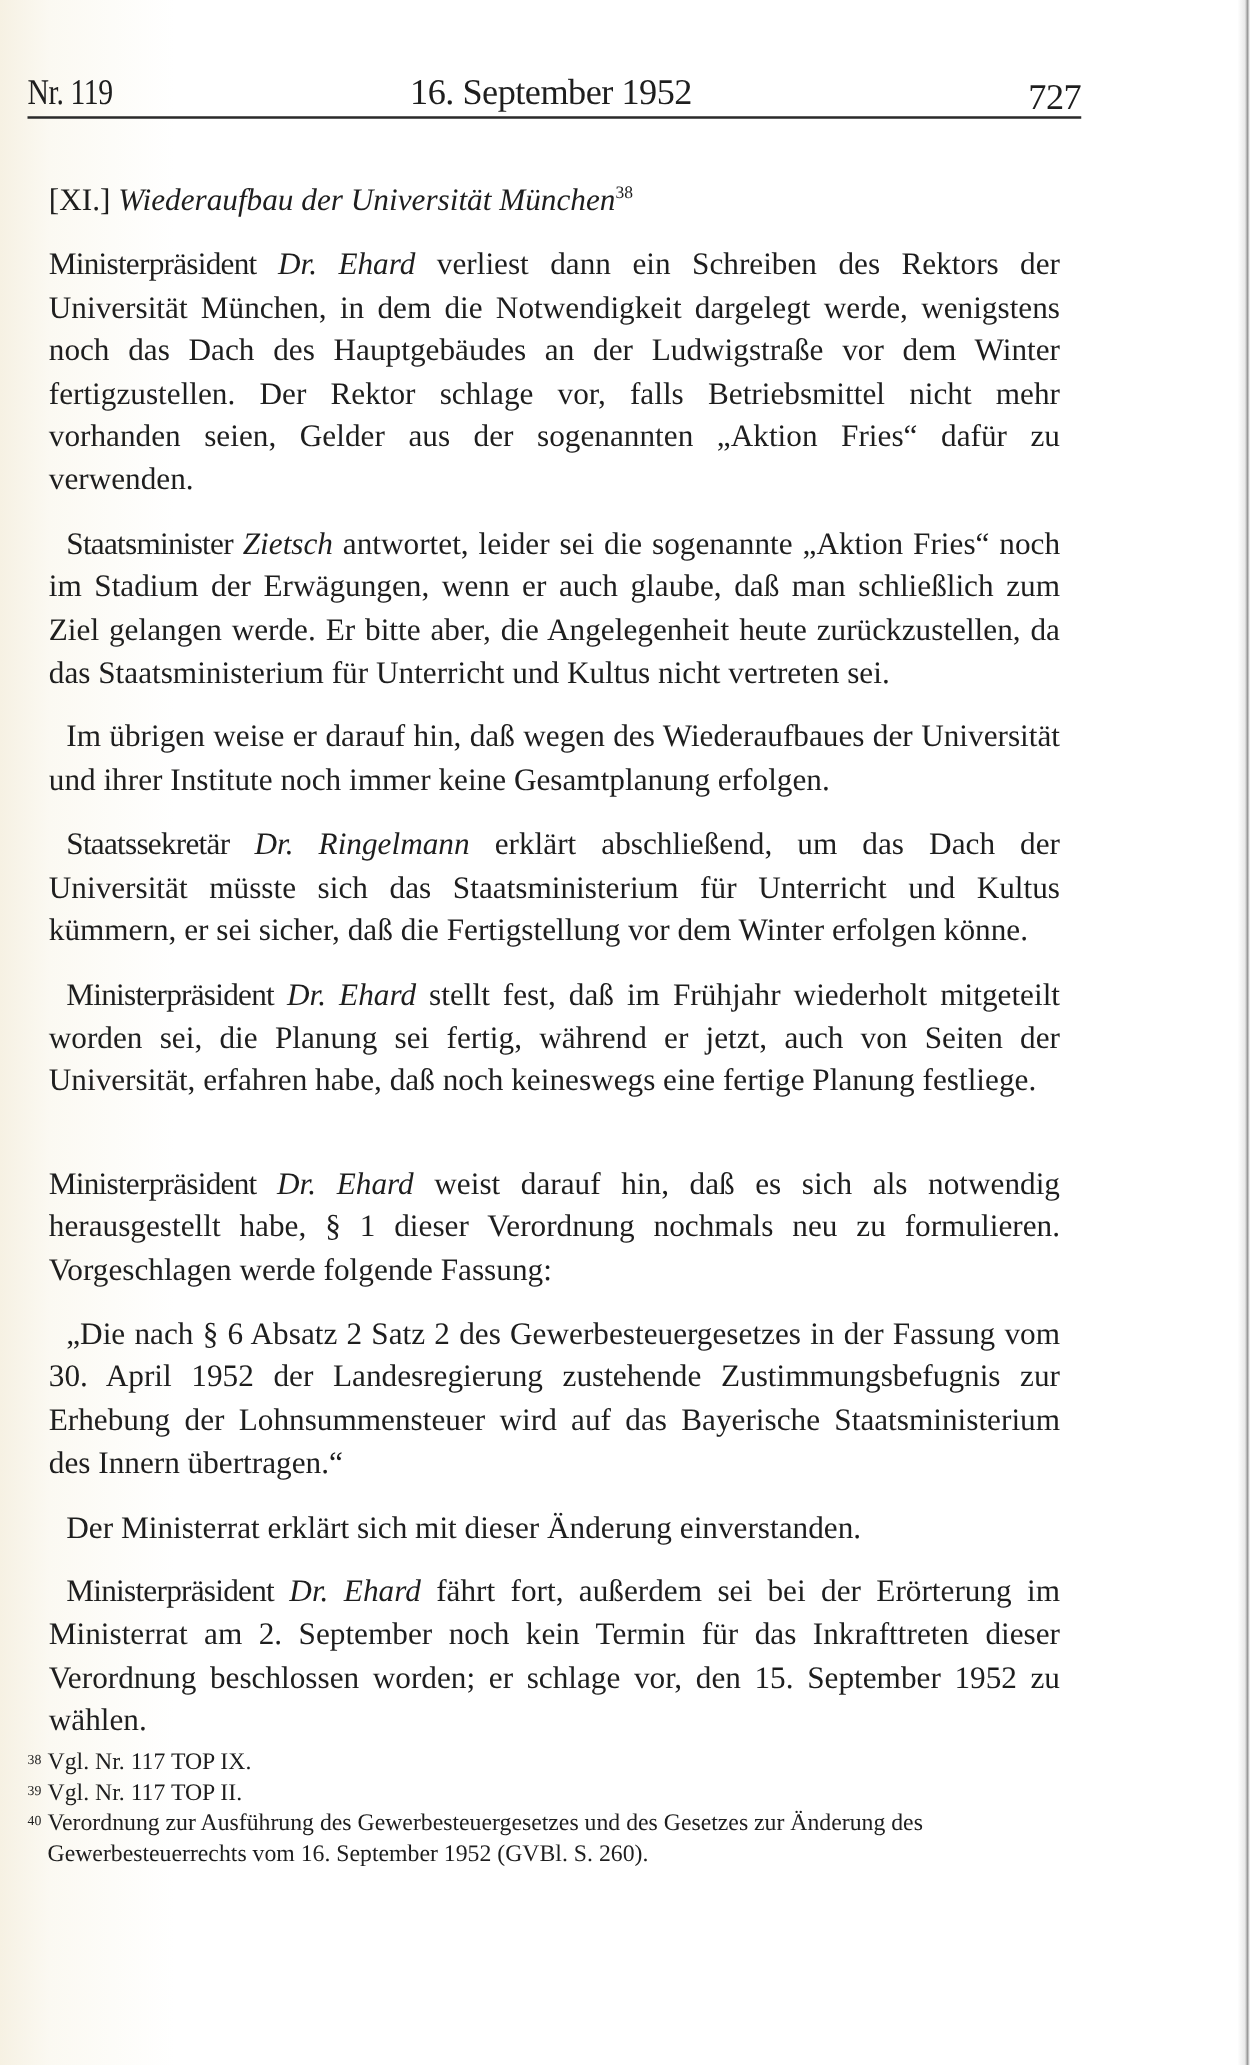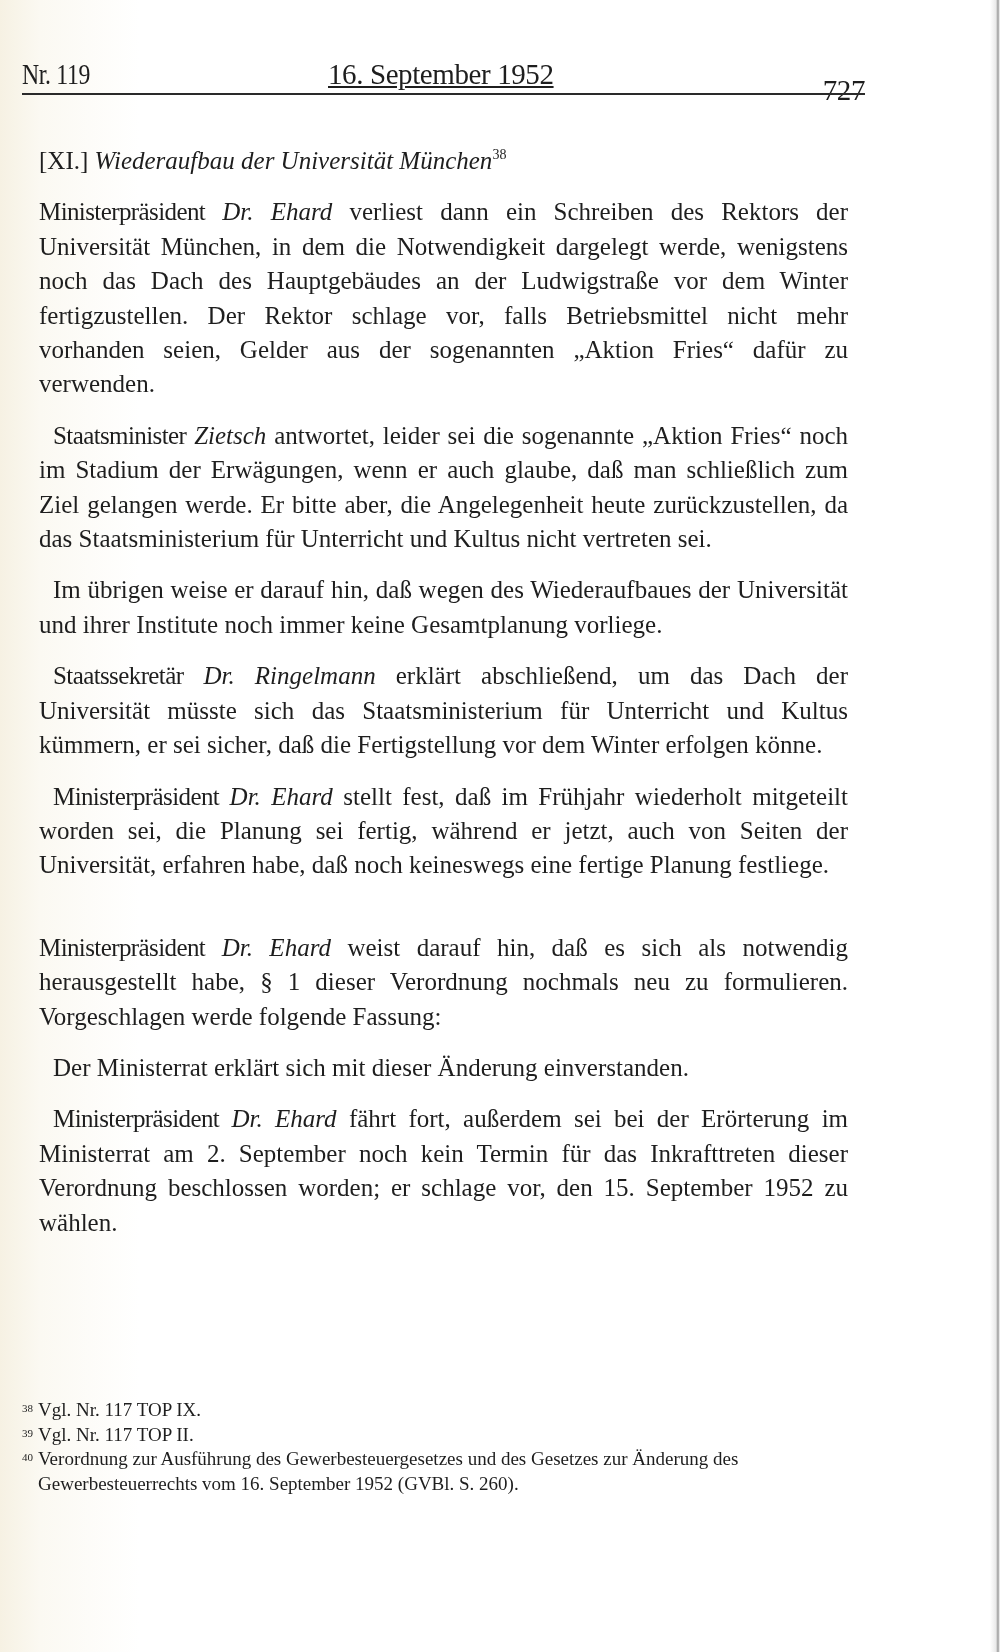--- a/index.html
+++ b/index.html
@@ -9,22 +9,22 @@
     font-family: "Liberation Serif", "DejaVu Serif", serif;
     color: #1e1e1e;
     position: relative;
   }
   .page { position: absolute; left: 22px; top: 0; width: 843px; }
   .running-head {
     position: absolute; top: 58px; left: 0; width: 843px; height: 32px;
     font-size: 29px; letter-spacing: -0.4px;
   }
   .rh-left { position: absolute; left: 0; top: 0; transform: scaleX(0.82); transform-origin: left; }
-  .rh-center { position: absolute; left: 306px; top: 0; text-decoration: underline; }
-  .rh-right { position: absolute; right: 0; top: 16px; }
+  .rh-center { position: absolute; left: 306px; top: 0; }
+  .rh-right { position: absolute; right: 0; top: 4px; }
   .head-rule { position: absolute; top: 93px; left: 0; width: 843px; height: 2px; background: #2a2a2a; }
 
   .body { position: absolute; top: 127px; left: 0; width: 843px; font-size: 25px; line-height: 34.4px; }
   .body p { margin: 17px; text-align: justify; text-align-last: left; }
   .body p.indent { text-indent: 14px; }
   .body p.heading { font-style: normal; margin-bottom: 0; }
   .gap-s { height: 6px; }
   .gap-m { height: 8px; }
   i { font-style: italic; }
   sup { font-size: 14px; line-height: 0; vertical-align: 10px; }
@@ -47,33 +47,34 @@
   <div class="head-rule"></div>
 
   <div class="body">
 
     <p class="heading"><span>[XI.]</span> <i>Wiederaufbau der Universität München</i><sup>38</sup></p>
 
     <p><span class="cond">Ministerpräsident</span> <i>Dr. Ehard</i> <span>verliest dann ein Schreiben des Rektors der Universität München, in dem die Notwendigkeit dargelegt werde, wenigstens noch das Dach des Hauptgebäudes an der Ludwigstraße vor dem Winter fertigzustellen. Der Rektor schlage vor, falls Betriebsmittel nicht mehr vorhanden seien, Gelder aus der sogenannten „Aktion Fries“ dafür zu verwenden.</span></p>
 
     <p class="indent"><span class="cond">Staatsminister</span> <i>Zietsch</i> <span>antwortet, leider sei die sogenannte „Aktion Fries“ noch im Stadium der Erwägungen, wenn er auch glaube, daß man schließlich zum Ziel gelangen werde. Er bitte aber, die Angelegenheit heute zurückzustellen, da das Staatsministerium für Unterricht und Kultus nicht vertreten sei.</span></p>
 
-    <p class="indent"><span>Im übrigen weise er darauf hin, daß wegen des Wiederaufbaues der Universität und ihrer Institute noch immer keine Gesamtplanung vorliege.</span></p>
+    <p class="indent"><span>Im übrigen weise er darauf hin, daß wegen des Wiederaufbaues der Universität und ihrer Institute noch immer keine Gesamtplanung erfolgen.</span></p>
 
     <p class="indent"><span class="cond">Staatssekretär</span> <i>Dr. Ringelmann</i> <span>erklärt abschließend, um das Dach der Universität müsste sich das Staatsministerium für Unterricht und Kultus kümmern, er sei sicher, daß die Fertigstellung vor dem Winter erfolgen könne.</span></p>
 
     <p class="indent"><span class="cond">Ministerpräsident</span> <i>Dr. Ehard</i> <span>stellt fest, daß im Frühjahr wiederholt mitgeteilt worden sei, die Planung sei fertig, während er jetzt, auch von Seiten der Universität, erfahren habe, daß noch keineswegs eine fertige Planung festliege.</span></p>
 
     <div class="gap-m"></div>
 
 
     <div class="gap-s"></div>
 
     <p><span class="cond">Ministerpräsident</span> <i>Dr. Ehard</i> <span>weist darauf hin, daß es sich als notwendig herausgestellt habe, § 1 dieser Verordnung nochmals neu zu formulieren. Vorgeschlagen werde folgende Fassung:</span></p>
 
+    <p class="indent"><span>„Die nach § 6 Absatz 2 Satz 2 des Gewerbesteuergesetzes in der Fassung vom 30. April 1952 der Landesregierung zustehende Zustimmungsbefugnis zur Erhebung der Lohnsummensteuer wird auf das Bayerische Staatsministerium des Innern übertragen.“</span></p>
 
     <p class="indent"><span>Der Ministerrat erklärt sich mit dieser Änderung einverstanden.</span></p>
 
     <p class="indent"><span class="cond">Ministerpräsident</span> <i>Dr. Ehard</i> <span>fährt fort, außerdem sei bei der Erörterung im Ministerrat am 2. September noch kein Termin für das Inkrafttreten dieser Verordnung beschlossen worden; er schlage vor, den 15. September 1952 zu wählen.</span></p>
 
   </div>
 
   <div class="footnotes">
     <div class="fn">
       <span class="num">38</span>

